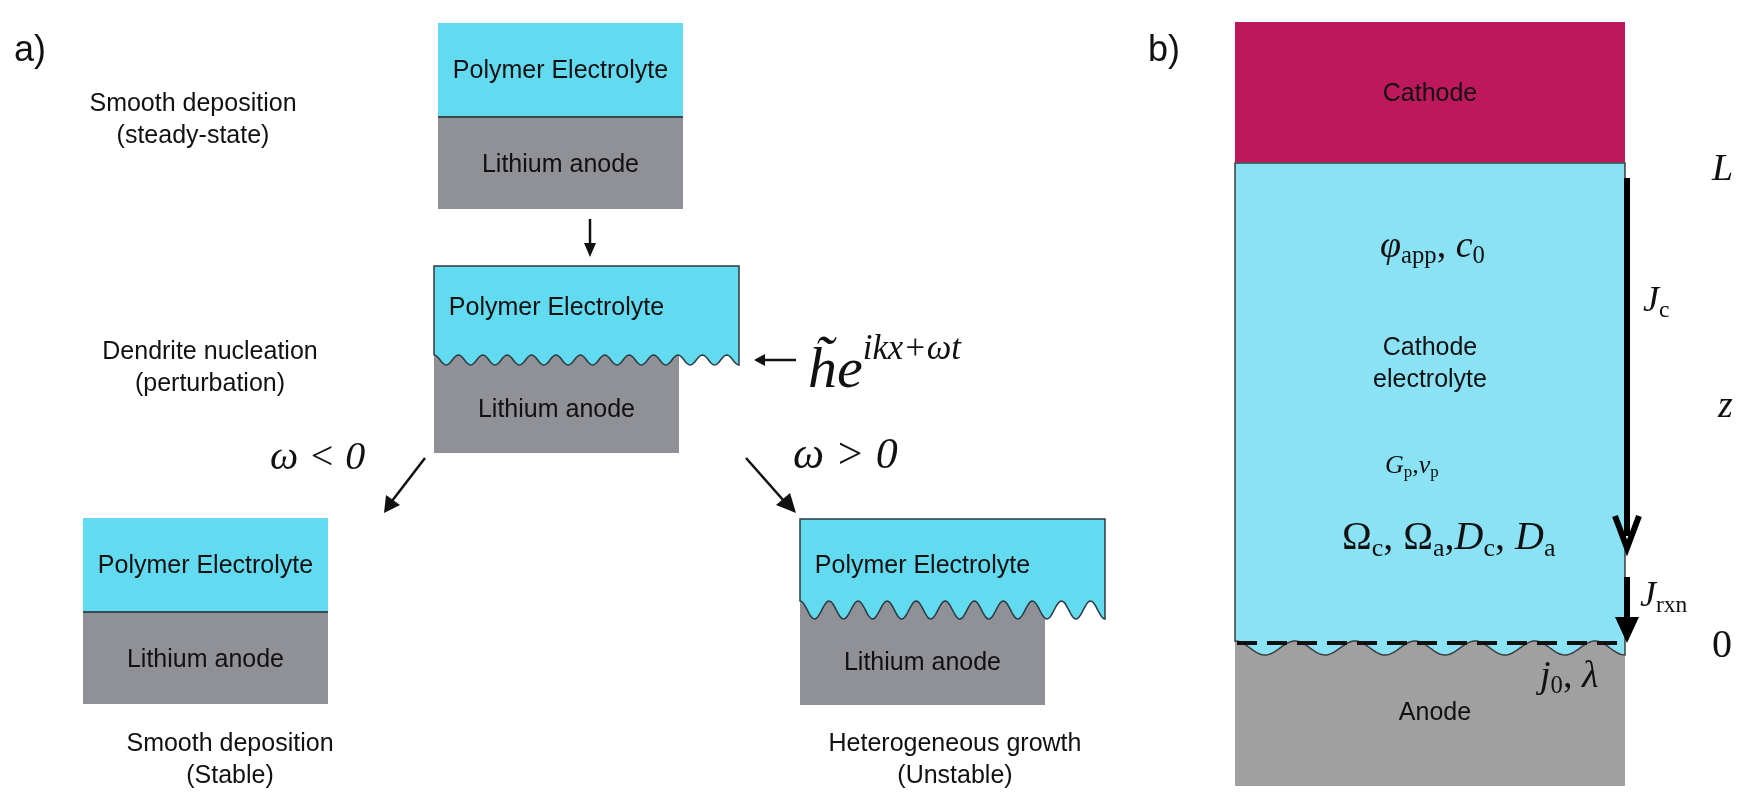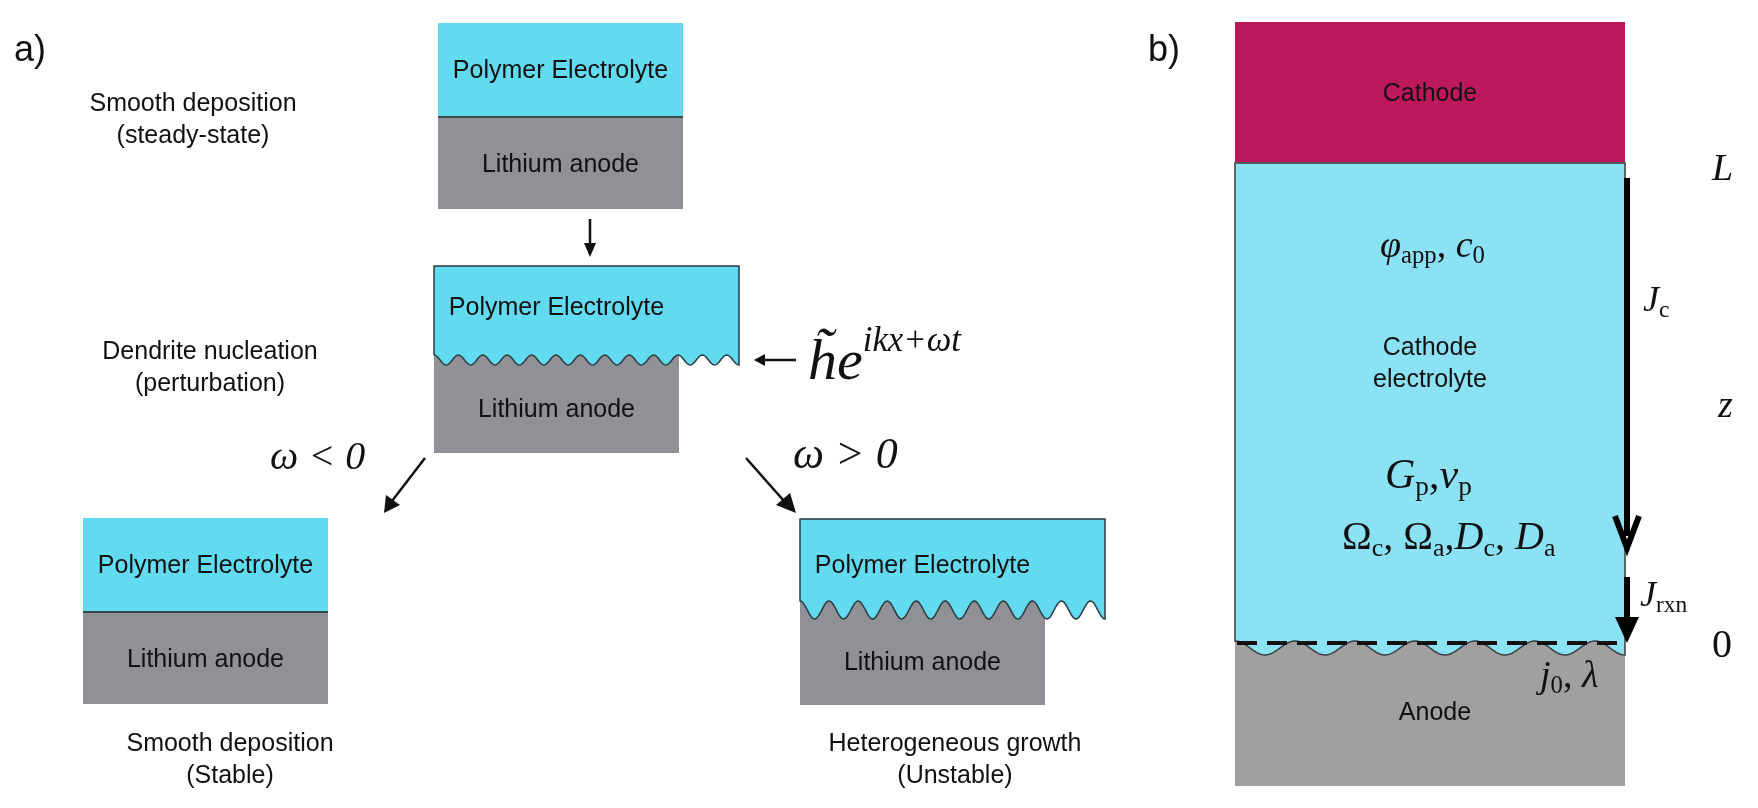--- a/index.html
+++ b/index.html
@@ -60,21 +60,21 @@
   </div>
   <div class="layer" style="top:112px;height:60px;">
     <span>Lithium anode</span>
   </div>
 </div>
 
 <svg style="left:752px;top:350px;" width="50" height="20">
   <line x1="10" y1="10" x2="44" y2="10" stroke="#111" stroke-width="2.5"></line>
   <polygon points="2,10 13,4 13,16" fill="#111"></polygon>
 </svg>
-<div class="abs math" style="left:808px;top:300px;font-size:58px;line-height:80px;">
+<div class="abs math" style="left:808px;top:308px;font-size:58px;line-height:80px;">
   <span>h̃e</span><sup>ikx+ωt</sup>
 </div>
 
 <div class="abs math" style="left:270px;top:432px;font-size:40px;">ω &lt; 0</div>
 <div class="abs math" style="left:793px;top:428px;font-size:44px;">ω &gt; 0</div>
 
 <svg style="left:380px;top:455px;" width="50" height="65">
   <line x1="45" y1="3" x2="12" y2="46" stroke="#111" stroke-width="2.5"></line>
   <polygon points="4,58 6,40 20,50" fill="#111"></polygon>
 </svg>
@@ -127,21 +127,21 @@
 
 <div class="abs b-text" style="left:1355px;top:330px;width:150px;line-height:32px;">
   <div>Cathode</div>
   <div>electrolyte</div>
 </div>
 
 <div class="abs math" style="left:1380px;top:222px;font-size:38px;">
   <span>φ</span><sub class="rm">app</sub><span class="rm">, </span><span>c</span><sub class="rm">0</sub>
 </div>
 
-<div class="abs math" style="left:1385px;top:450px;font-size:42px;">
+<div class="abs math" style="left:1385px;top:450px;font-size:26px;">
   <span>G</span><sub class="rm">p</sub><span class="rm">,</span><span>ν</span><sub class="rm">p</sub>
 </div>
 
 <div class="abs math" style="left:1325px;top:512px;font-size:40px;white-space:nowrap;margin-left:17px;">
   <span class="rm">Ω</span><sub class="rm">c</sub><span class="rm">, </span><span class="rm">Ω</span><sub class="rm">a</sub><span class="rm">,</span><span>D</span><sub class="rm">c</sub><span class="rm">, </span><span>D</span><sub class="rm">a</sub>
 </div>
 
 <svg style="left:1612px;top:176px;" width="30" height="385">
   <line x1="15" y1="2" x2="15" y2="360" stroke="#000" stroke-width="6"></line>
   <polyline points="3,340 15,372 27,340" fill="none" stroke="#000" stroke-width="6" stroke-linejoin="miter"></polyline>

